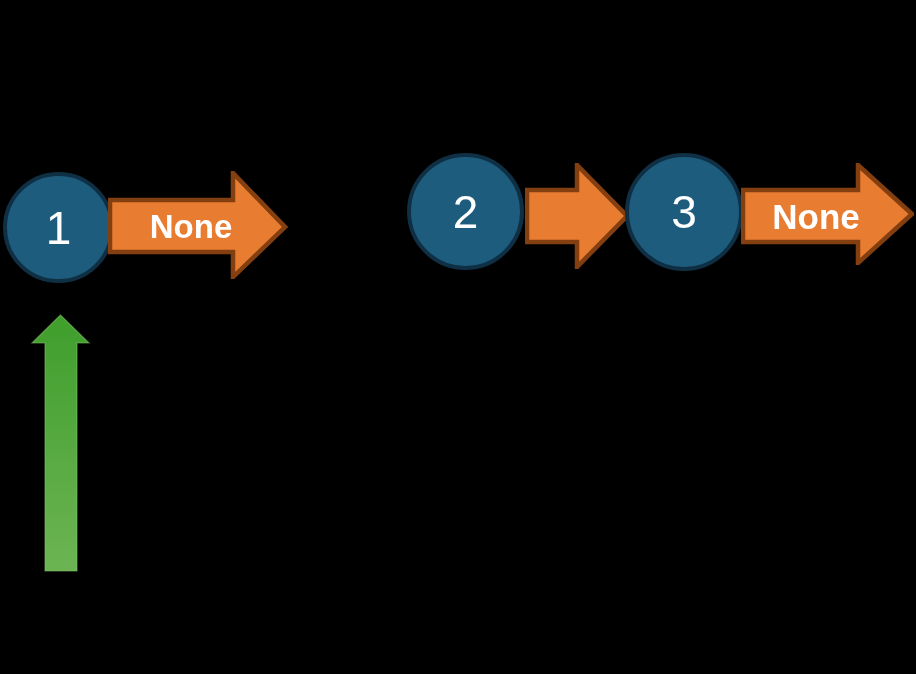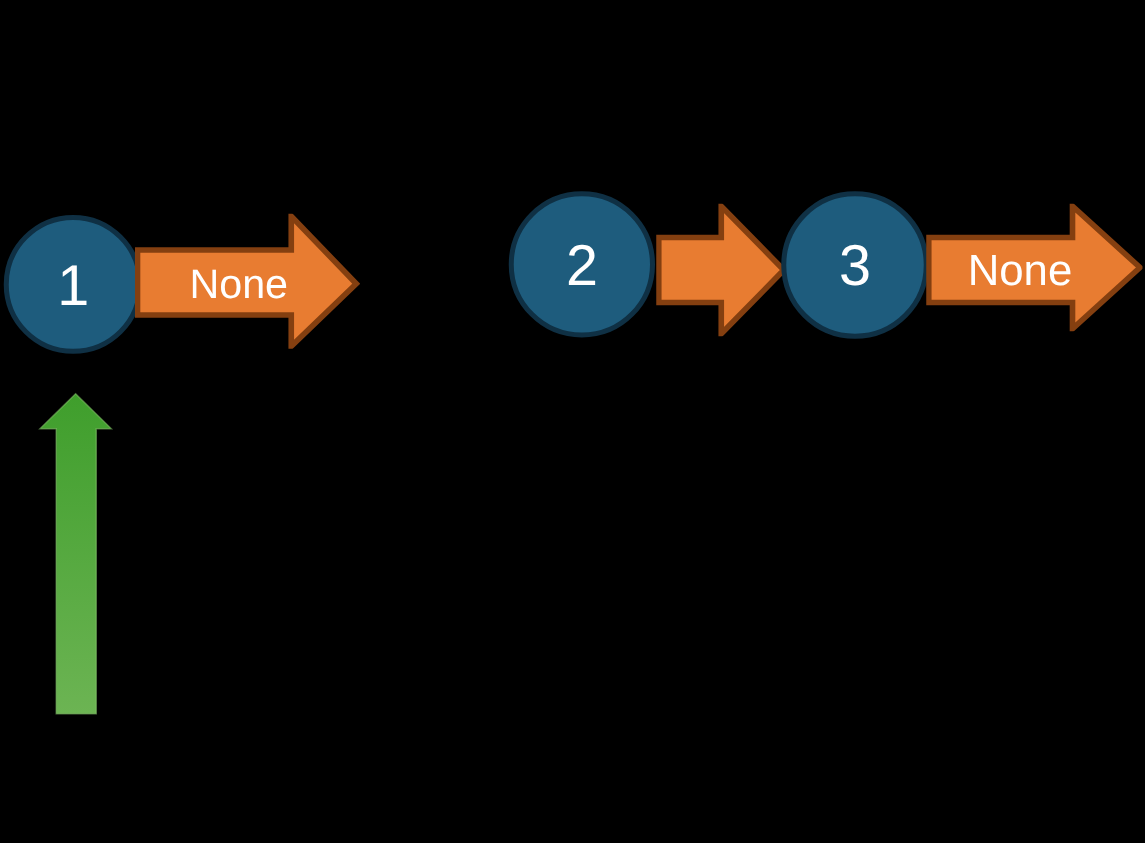--- a/index.html
+++ b/index.html
@@ -49,20 +49,21 @@
   .g-top   { stop-color: var(--head-arrow-top, #3f9e2c); }
   .g-bot   { stop-color: var(--head-arrow-bottom, #6cb453); }
   .arrow-label {
     position: absolute;
     display: flex;
     align-items: center;
     justify-content: center;
     color: var(--text-color, #ffffff);
     font-size: 34px;
     line-height: 1;
+    font-weight: bold;
   }
 </style>
 </head>
 <body>
 
 <div class="stage">
 
   <div class="node" style="left:3px; top:172px; width:111px; height:111px;">
     <span class="node-value">1</span>
   </div>

